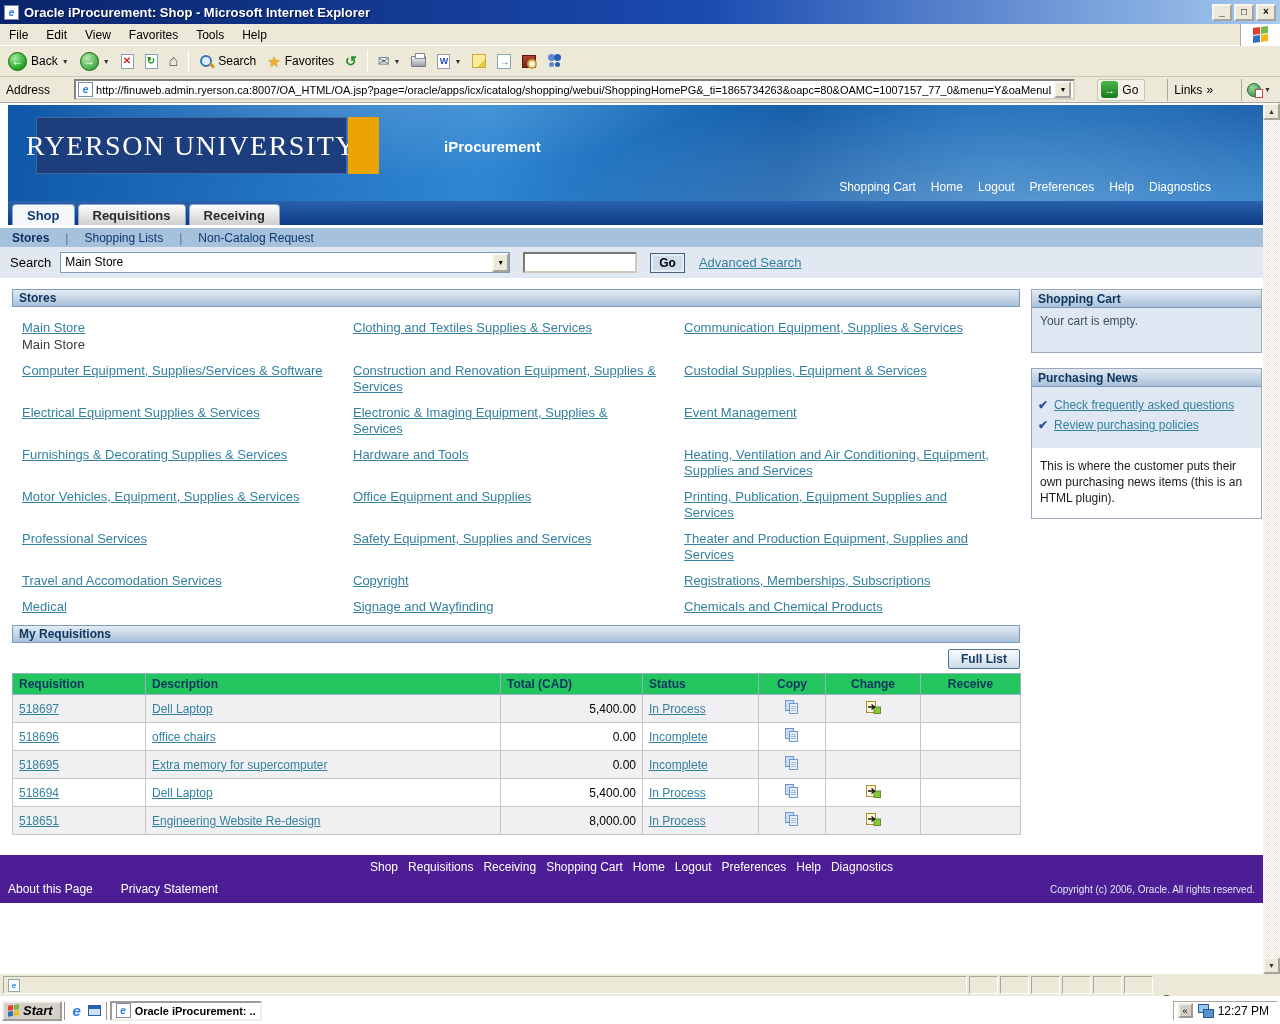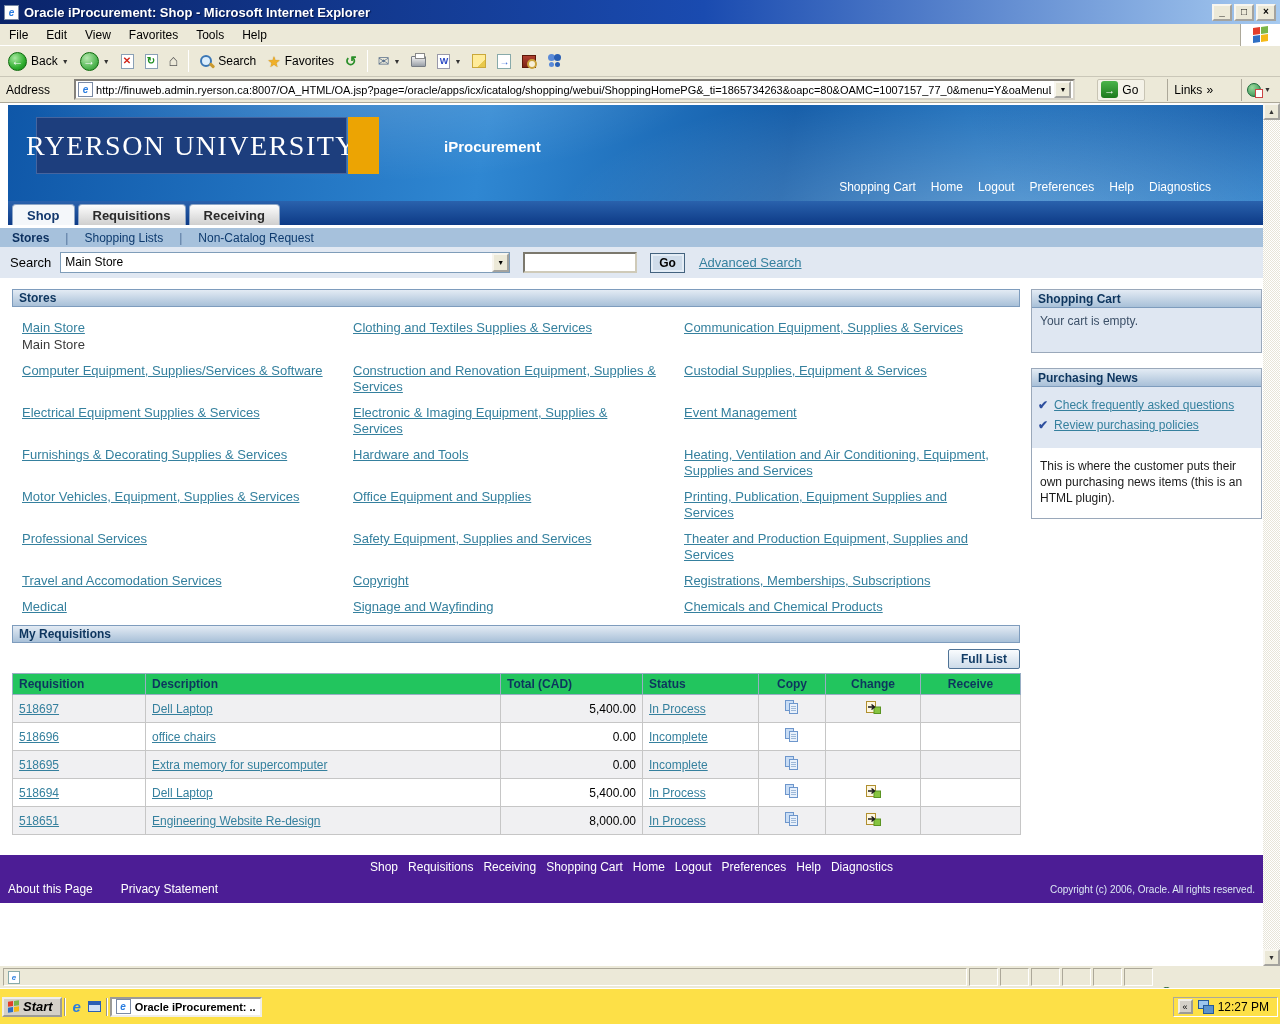--- a/index.html
+++ b/index.html
@@ -180,21 +180,21 @@
   .statusbar { height:22px; background:#ece9d8; display:flex; align-items:stretch; padding:2px 3px; gap:2px; }
   .sb-pane { border:1px solid; border-color:#aca899 #fff #fff #aca899; display:flex; align-items:center;
     padding:0 4px; font-size:11px; gap:4px; }
   .sb-main { flex:1; } .sb-small { width:29px; } .sb-zone { width:122px;margin-top:24px; }
   .mini-doc { width:12px; height:13px; background:#fff; border:1px solid #8aa; color:#2a7de0; font-size:8px;
     font-weight:bold; font-style:italic; display:flex; align-items:center; justify-content:center; }
   .mini-globe { width:13px; height:13px; border-radius:50%;
     background:radial-gradient(circle at 35% 30%,#8ad8ff,#1a7a3a 70%); border:1px solid #14562a; }
 
   
-  .taskbar { height:36px; background:#fde047; border-top:1px solid #fff; display:flex; align-items:center;
+  .taskbar { height:28px; background:#ffffff; border-top:1px solid #fff; display:flex; align-items:center;
     padding:2px 2px; gap:0; }
   .start-btn { display:flex; align-items:center; gap:4px; padding:1px 7px 1px 4px; background:#d4d0c8;
     border:2px outset #f0eee8; font-weight:bold; font-size:13px; font-style:italic; height:20px; }
   .flag-sm { display:grid; grid-template-columns:5px 5px; grid-template-rows:5px 5px; gap:1px; transform:skewY(-8deg); }
   .flag-sm i { display:block; } .flag-sm i:nth-child(1){background:#e33e2b;} .flag-sm i:nth-child(2){background:#7ab648;}
   .flag-sm i:nth-child(3){background:#2f6fc4;} .flag-sm i:nth-child(4){background:#f5b916;}
   .tb-vsep { width:1px; height:18px; border-left:1px solid #9a968a; border-right:1px solid #fff; margin:0 2px; }
   .ql-ico { width:18px; height:18px; display:flex; align-items:center; justify-content:center; }
   .ie-e { color:#2a7de0; font-weight:bold; font-style:italic; font-size:15px; }
   .win-mini { width:13px; height:11px; border:1px solid #2a5fb4; background:#cfe0f4; position:relative; }

